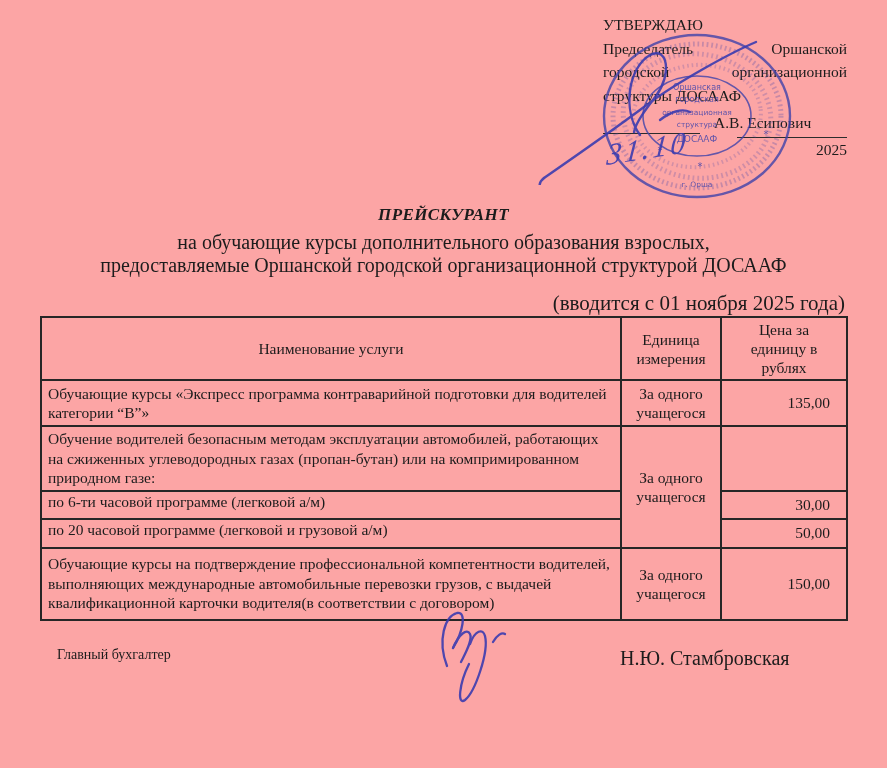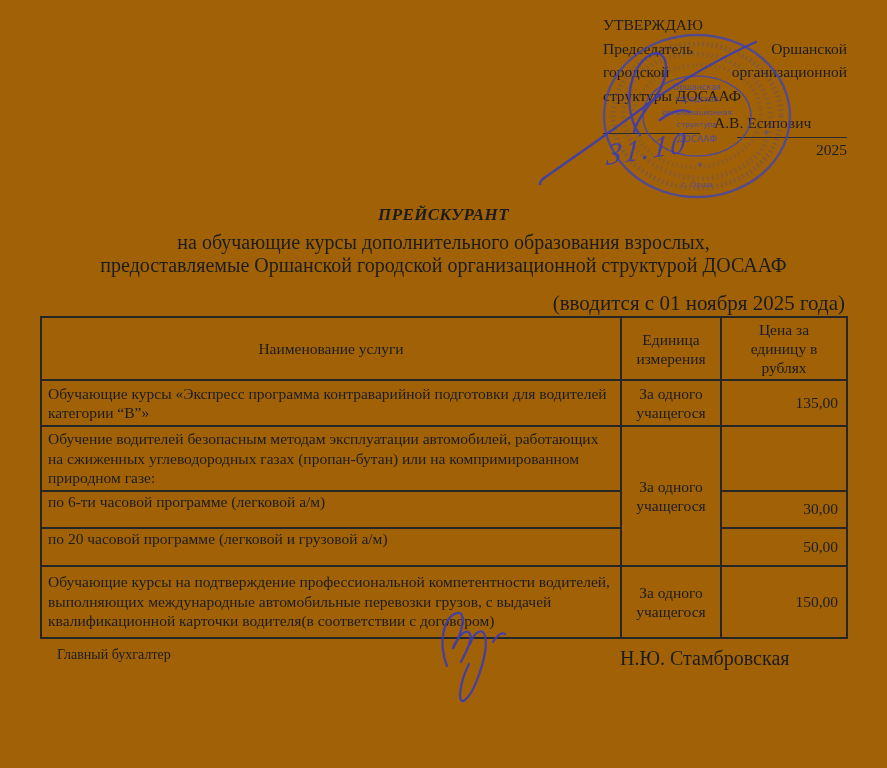--- a/index.html
+++ b/index.html
@@ -1,19 +1,19 @@
 <!DOCTYPE html>
 <html><head>
 <meta charset="utf-8">
 <style>
   html,body{margin:0;padding:0;background:#ffffff;}
   .page{
     position:relative;
     width:887px;height:768px;
-    background:#a16207;
+    background:#fca5a5;
     font-family:"Liberation Serif","DejaVu Serif",serif;
     color:#1c1c1c;
     overflow:hidden;
   }
   
   .approve{
     position:absolute;left:603px;top:13px;width:244px;
     font-size:15.5px;line-height:23.5px;
   }
   .approve .j{display:flex;justify-content:space-between;gap:48px;}
@@ -48,25 +48,25 @@
   }
   table.price th,table.price td{
     border:2px solid #262626;
     vertical-align:middle;
     font-weight:normal;
   }
   table.price th{text-align:center;padding:2px 8px;line-height:19px;}
   tr.r-head th{height:56px;}
   td.name{text-align:left;padding:2px 8px 2px 6px;line-height:19.5px;}
   td.unit{text-align:center;padding:2px 4px;line-height:19px;}
-  td.price-cell{text-align:right;padding:2px 8px 2px 4px;}
+  td.price-cell{text-align:right;padding:2px 16px 2px 4px;}
   tr.r1 td{height:40px;}
   tr.r2main td{height:58px;}
   tr.r2sub td{height:14px;}
-  tr.r2sub td.name{padding-top:0;padding-bottom:16px;}
+  tr.r2sub td.name{padding-top:0;padding-bottom:7px;}
   tr.r3 td{height:66px;}
   
   .foot-left{position:absolute;left:57px;top:647px;font-size:14px;}
   .foot-right{position:absolute;left:620px;top:647px;font-size:20px;}
 </style>
 </head>
 <body>
 
 <div class="page">
 

